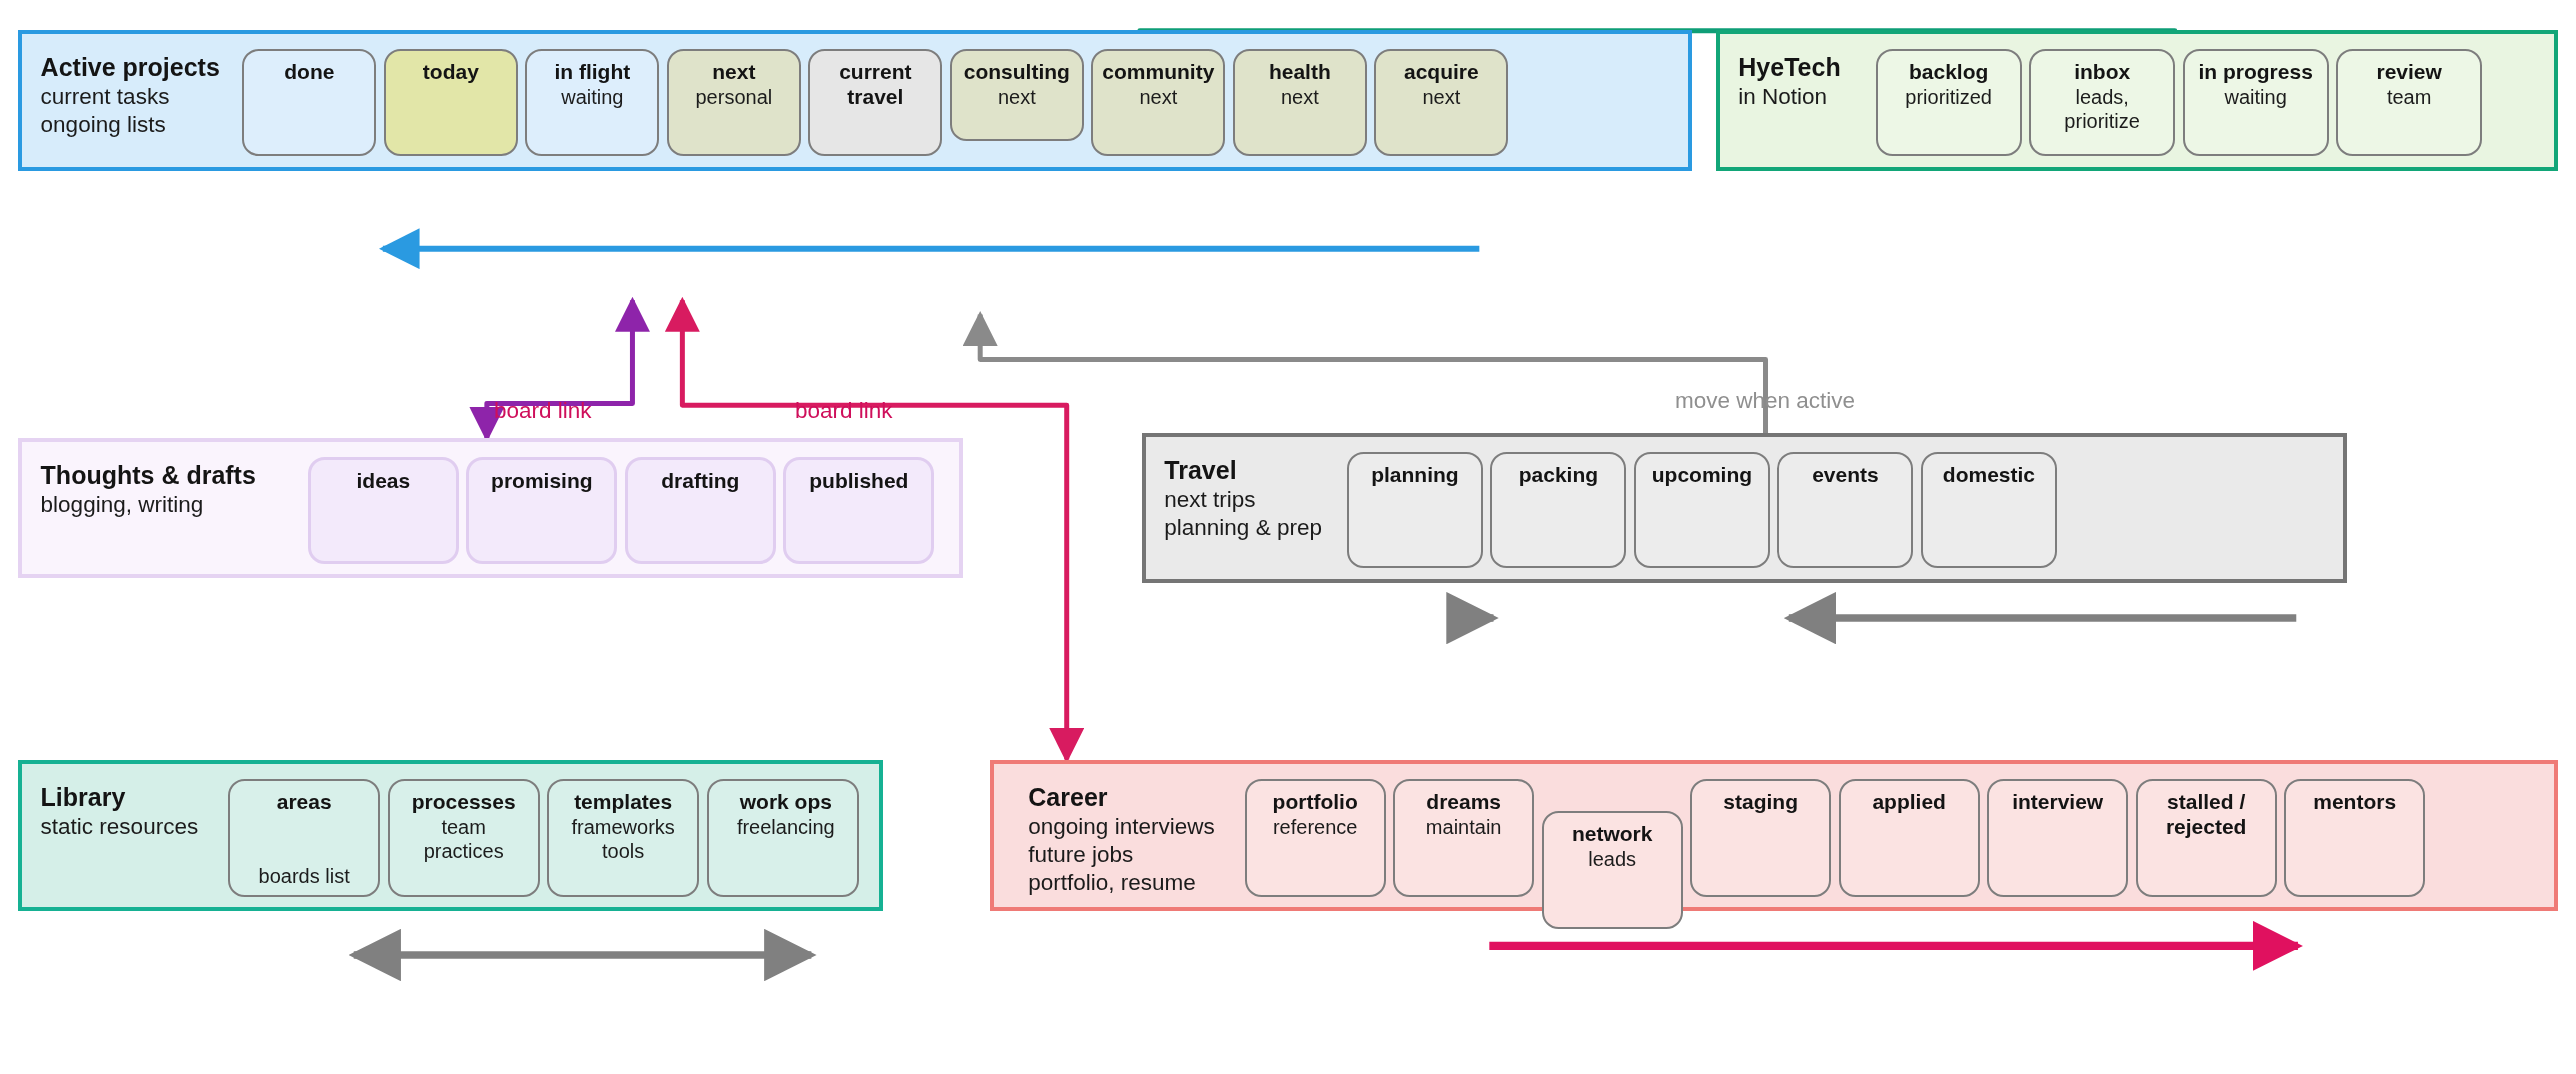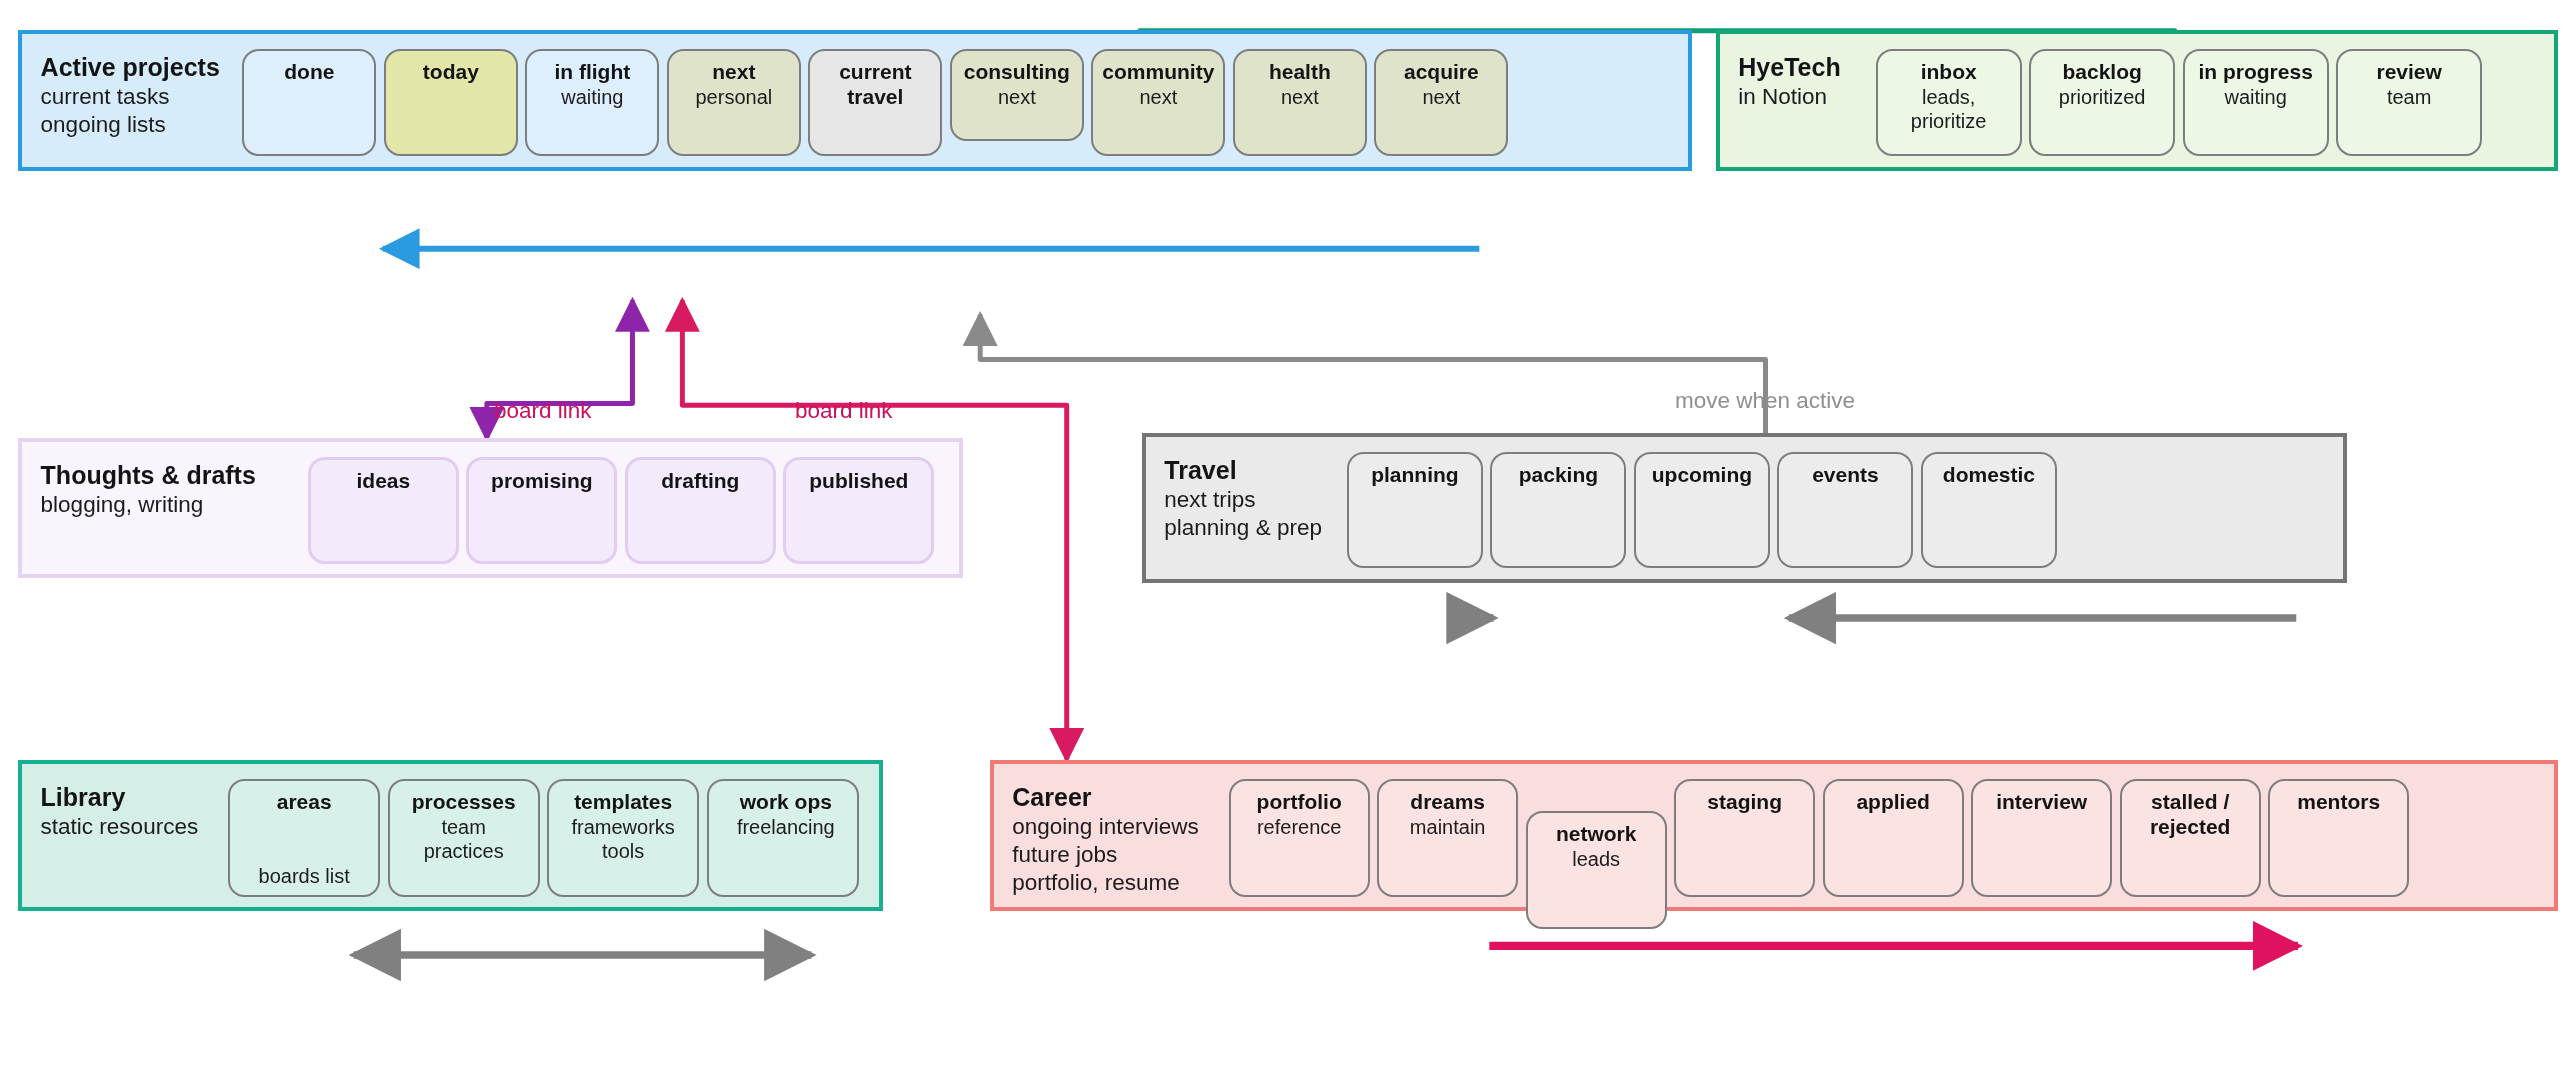--- a/index.html
+++ b/index.html
@@ -39,21 +39,21 @@
 
   #board-thoughts{left:18.3px;top:438px;width:945px;height:140px;background:#faf4fd;border:4.2px solid #e5d3f2;}
   #board-thoughts .col{background:#f3eafb;border-color:#e0cdf0;}
 
   #board-travel{left:1142px;top:433px;width:1205px;height:150px;background:#eaeaea;border:4.2px solid #757575;}
   #board-travel .col{background:#ececec;}
 
   #board-library{left:18.3px;top:760px;width:865px;height:151px;background:#d5efe8;border:4.2px solid #16b193;}
   #board-library .col{background:#d8f0ea;}
 
-  #board-career{left:990px;top:760px;width:1568px;height:151px;background:#fadddd;border:4.2px solid #ef7a76;}
+  #board-career{left:990px;top:760px;width:1568px;height:151px;background:#fadddd;border:4.2px solid #ef7a76;padding-left:16px;}
   #board-career .col{background:#fbe3e2;}
 
   
   .edge-label{position:absolute;font-size:22.5px;white-space:nowrap;}
   .edge-label.pink{color:#cf0f5b;}
   .edge-label.grey{color:#8f8f8f;}
 </style>
 </head>
 <body>
 
@@ -171,26 +171,26 @@
     </div>
   </div>
 
   <div class="board" id="board-hyetech">
     <div class="meta">
       <div class="title">HyeTech</div>
       <div class="sub">in Notion</div>
     </div>
     <div class="cols" style="margin-left:35px;">
       <div class="col" style="width:146px;height:107px;">
+        <div class="ctitle">backlog</div>
+        <div class="csub">prioritized</div>
+      </div>
+      <div class="col" style="width:146px;height:107px;">
         <div class="ctitle">inbox</div>
         <div class="csub wrap" style="max-width:107px;">leads, prioritize</div>
-      </div>
-      <div class="col" style="width:146px;height:107px;">
-        <div class="ctitle">backlog</div>
-        <div class="csub">prioritized</div>
       </div>
       <div class="col" style="width:146px;height:107px;">
         <div class="ctitle">in progress</div>
         <div class="csub">waiting</div>
       </div>
       <div class="col" style="width:146px;height:107px;">
         <div class="ctitle">review</div>
         <div class="csub">team</div>
       </div>
     </div>

